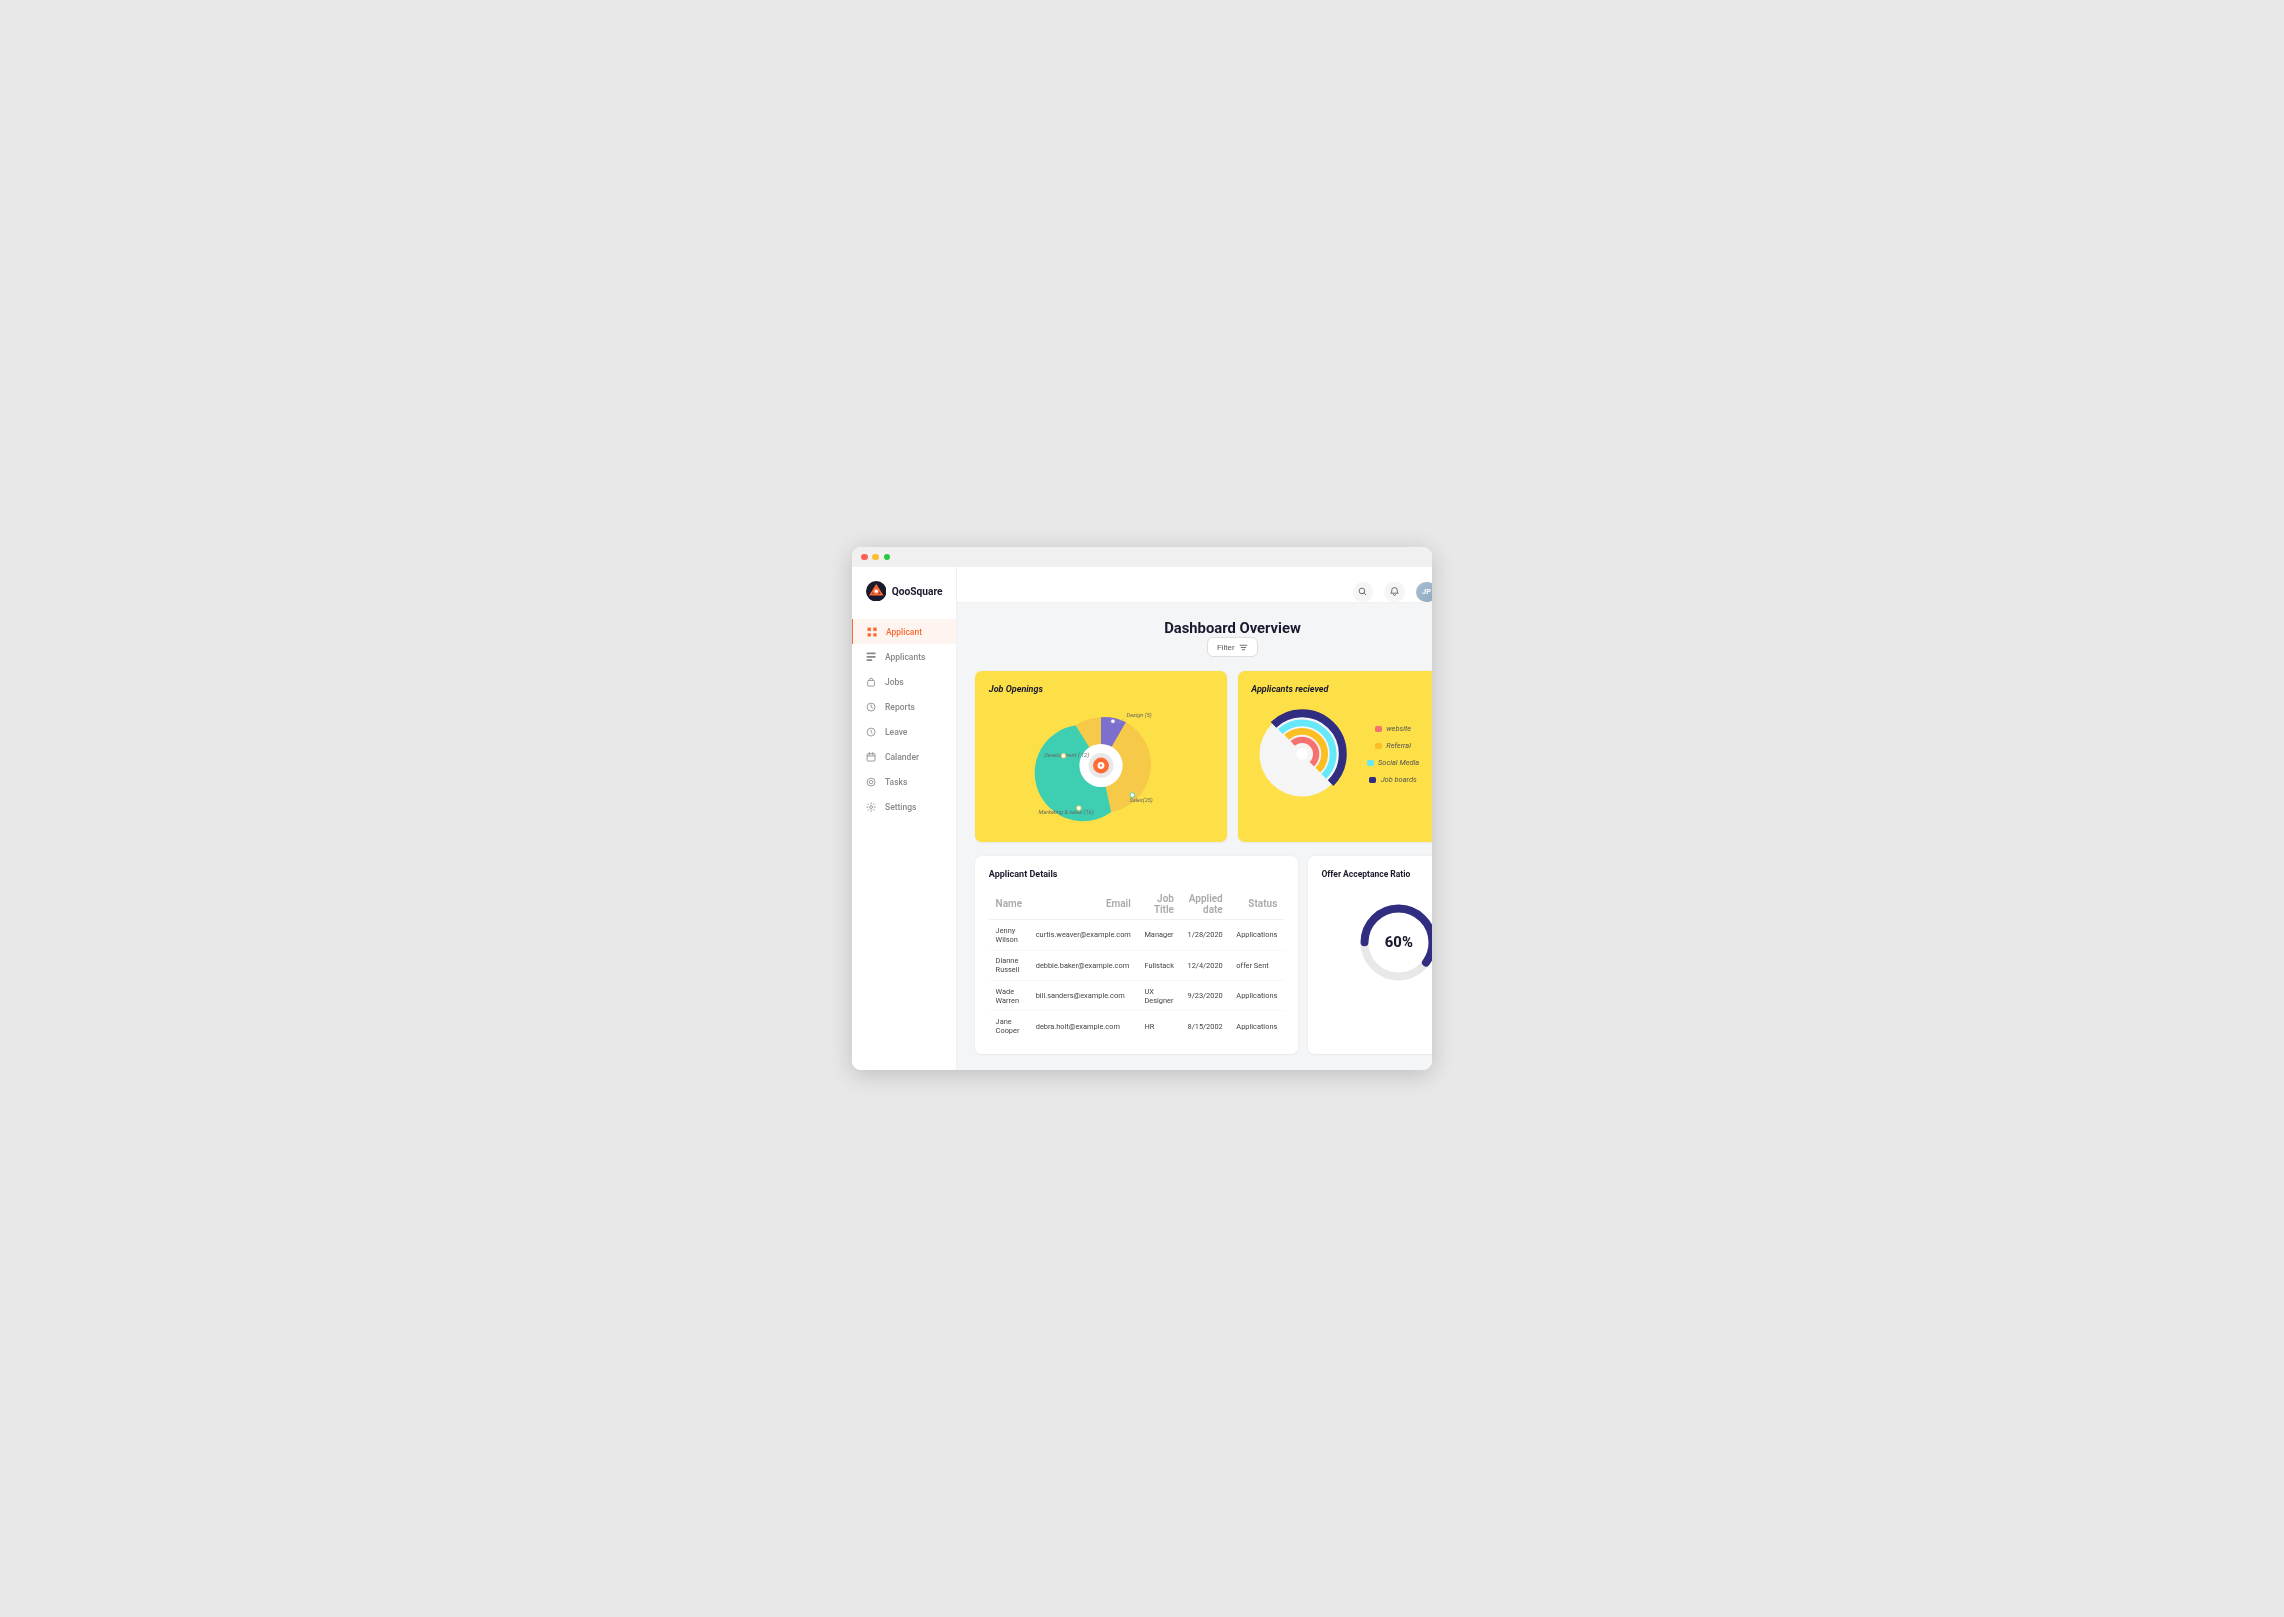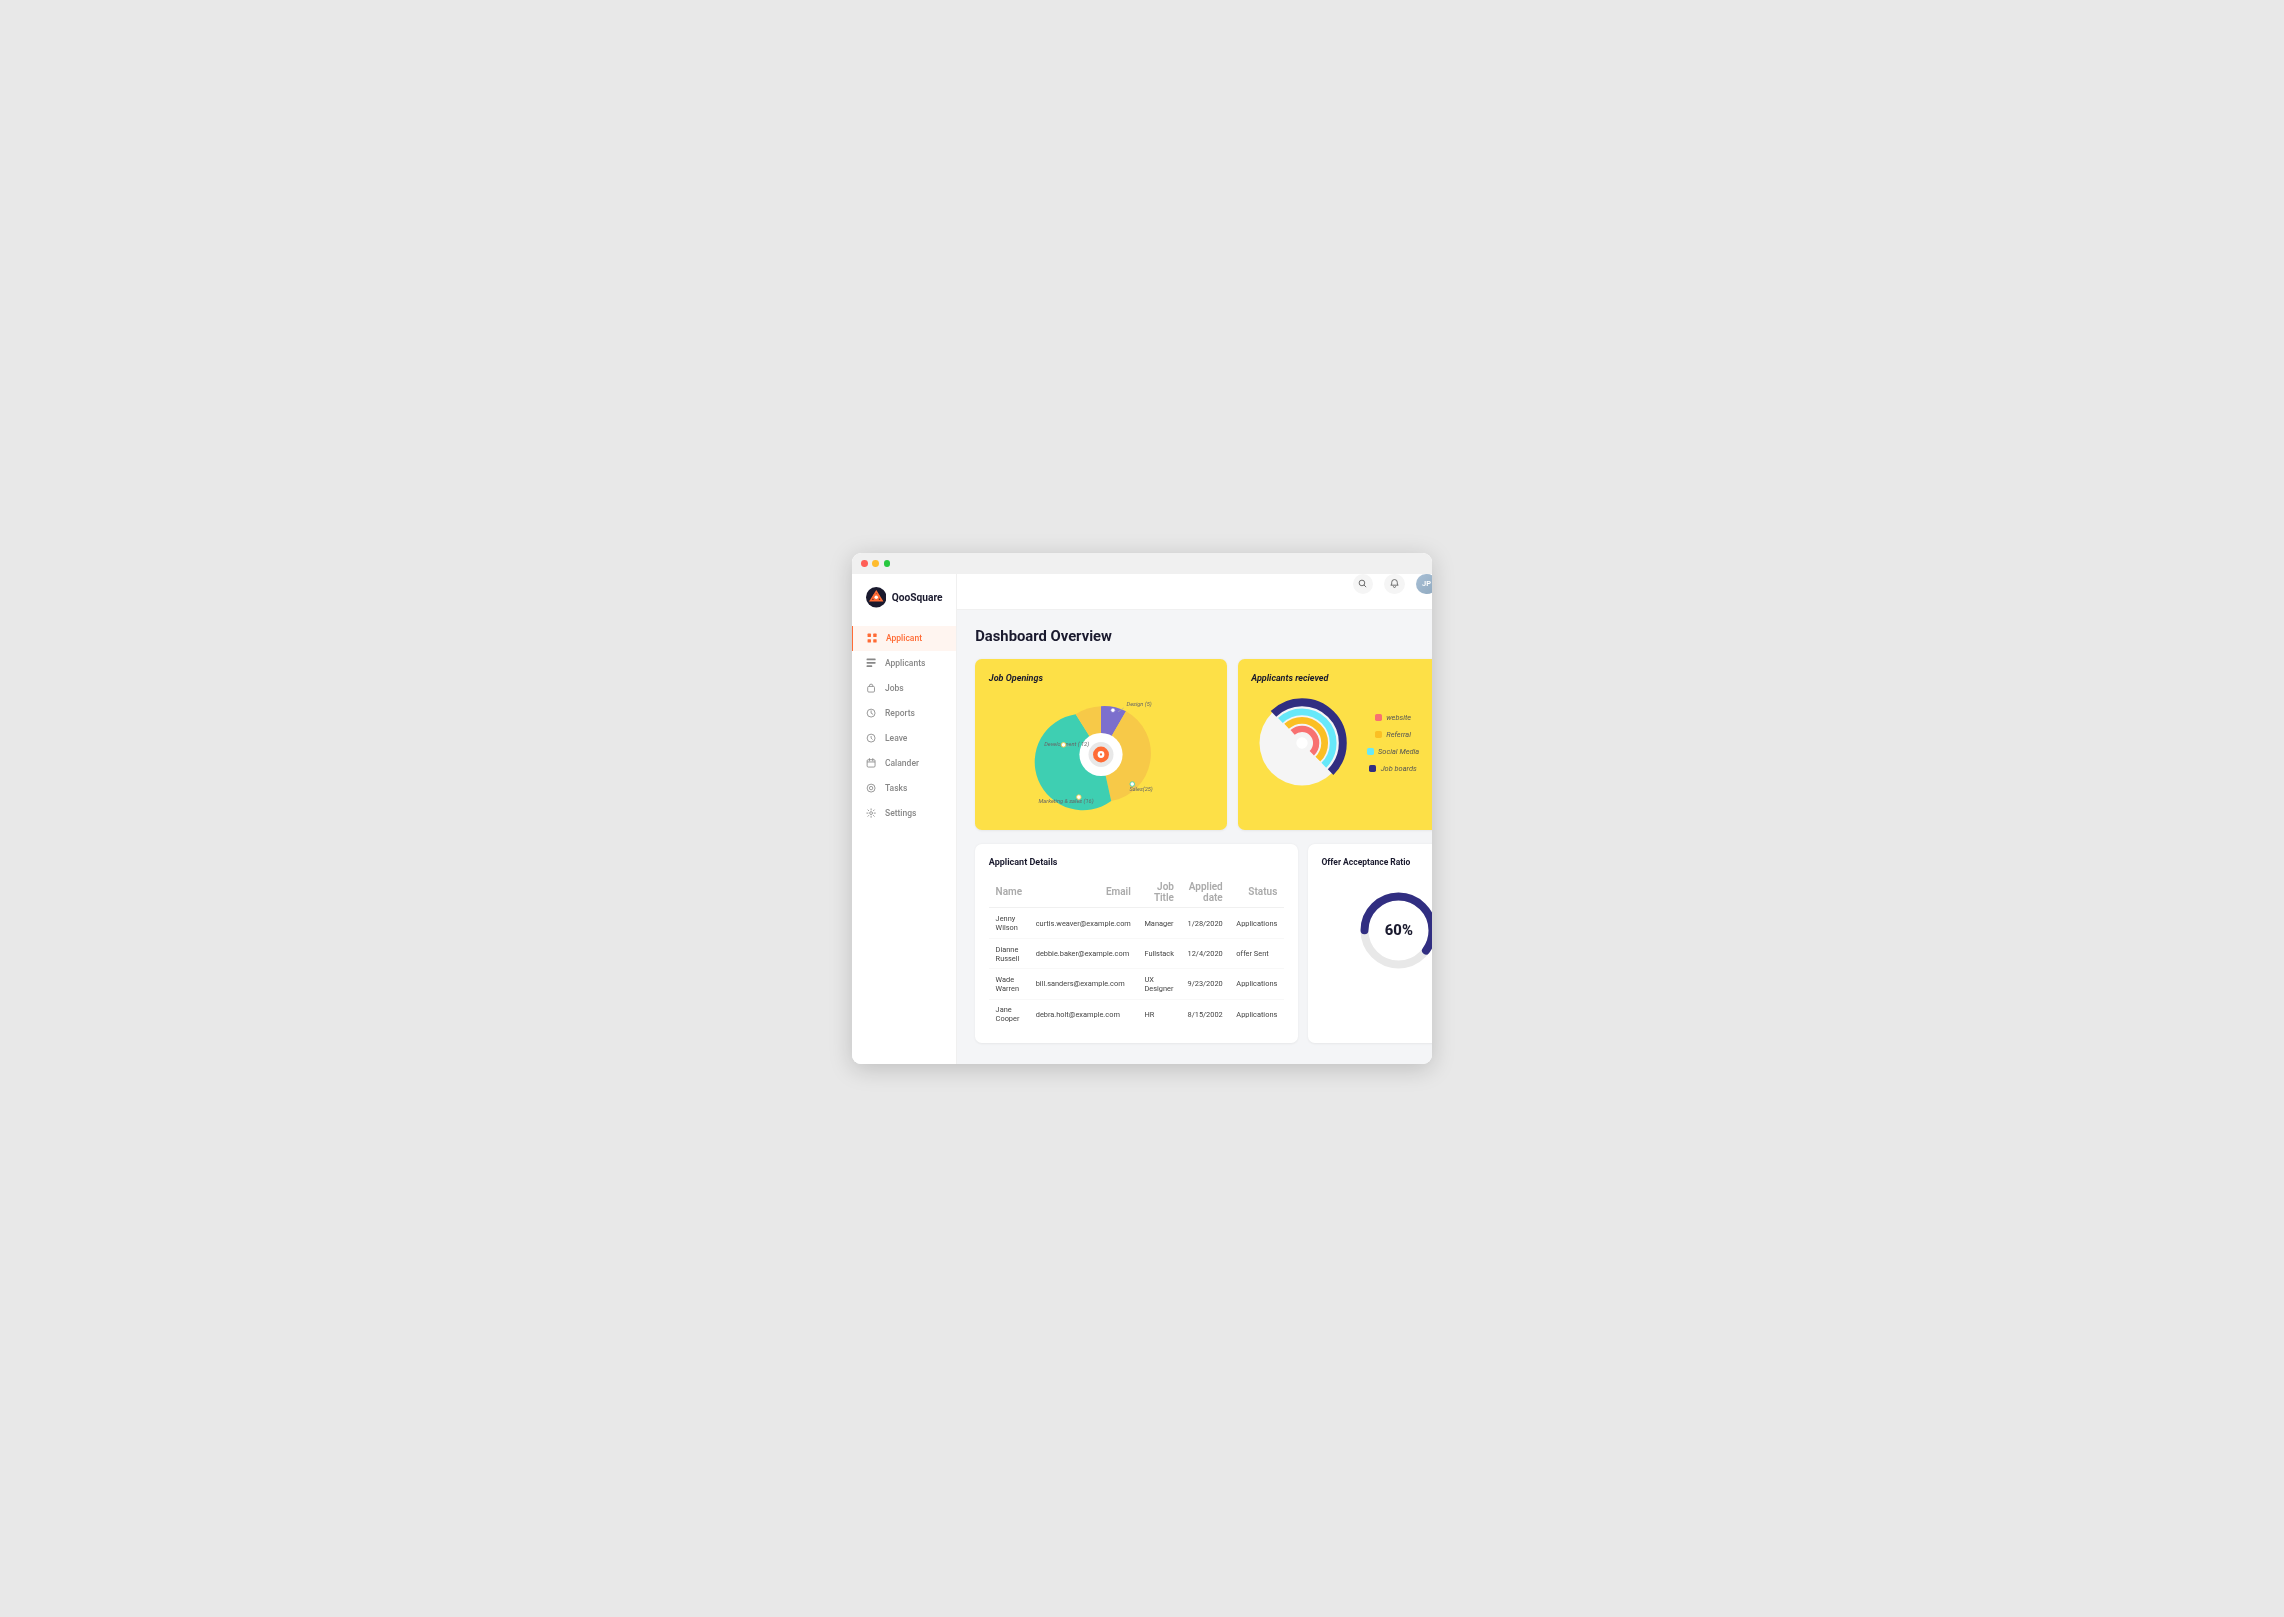--- a/index.html
+++ b/index.html
@@ -15,31 +15,31 @@
     
     .sidebar { width: 125px; background: #fff; padding: 13.6px 0; display: flex; flex-direction: column; border-right: 0.6px solid #f0f0f0; }
     .logo-area { display: flex; align-items: center; gap: 5.7px; padding: 0 13.6px 18px; }
     .logo-icon { width: 20.5px; height: 20.5px; }
     .logo-text { font-size: 10.2px; font-weight: 700; color: #1a1a2e; }
     .nav-item { display: flex; align-items: center; gap: 8px; padding: 6.8px 13.6px; cursor: pointer; border-radius: 0; color: #888; font-size: 8.5px; font-weight: 500; transition: background 0.15s; }
     .nav-item.active { color: #ff6b35; background: #fff5f0; border-left: 1.7px solid #ff6b35; }
     .nav-icon { width: 11.4px; height: 11.4px; display: flex; align-items: center; justify-content: center; flex-shrink: 0; }
 
     
-    .header { background: #fff; height: 36px; display: flex; align-items: flex-start; justify-content: space-between; padding: 0 18px; border-bottom: 0.6px solid #f0f0f0; }
+    .header { background: #fff; height: 36px; display: flex; align-items: flex-end; justify-content: space-between; padding: 0 18px; border-bottom: 0.6px solid #f0f0f0; }
     .header-actions { display: flex; align-items: center; gap: 11.4px; }
     .header-icon-btn { width: 20.5px; height: 20.5px; border-radius: 50%; border: none; background: #f5f5f5; cursor: pointer; display: flex; align-items: center; justify-content: center; color: #555; font-size: 9px; }
     .user-info { display: flex; align-items: center; gap: 5.7px; cursor: pointer; }
     .avatar { width: 20.5px; height: 20.5px; border-radius: 50%; background: linear-gradient(135deg, #a8c0d6, #8fa8be); display: flex; align-items: center; justify-content: center; font-size: 7.4px; color: #fff; font-weight: 600; overflow: hidden; }
     .user-name { font-size: 8px; font-weight: 600; color: #333; }
     .chevron { font-size: 6.2px; color: #888; }
 
     
     .main { flex: 1; padding: 16px 18px; overflow-y: auto; }
-    .page-header { display: flex; align-items: center; justify-content: space-between; margin-bottom: 13.6px; }
+    .page-header { display: flex; align-items: center; justify-content: space-between; margin-bottom: 13.6px; flex-direction: column; }
     .page-title { font-size: 14.8px; font-weight: 700; color: #1a1a2e; }
     .filter-btn { display: flex; align-items: center; gap: 4.5px; padding: 4.5px 9px; border: 0.6px solid #ddd; border-radius: 6px; background: #fff; cursor: pointer; font-size: 8px; color: #555; font-weight: 500; }
 
     
     .stats-row { display: grid; grid-template-columns: repeat(4, 1fr); gap: 10.2px; margin-bottom: 13.6px; }
     .stat-card { background: #fff; border-radius: 6.8px; padding: 13.6px; text-align: center; box-shadow: 0 0.6px 2.3px rgba(0,0,0,0.06); }
     .stat-number { font-size: 20.5px; font-weight: 800; color: #1a1a2e; }
     .stat-label { font-size: 8px; color: #888; margin-top: 3.4px; }
 
     

